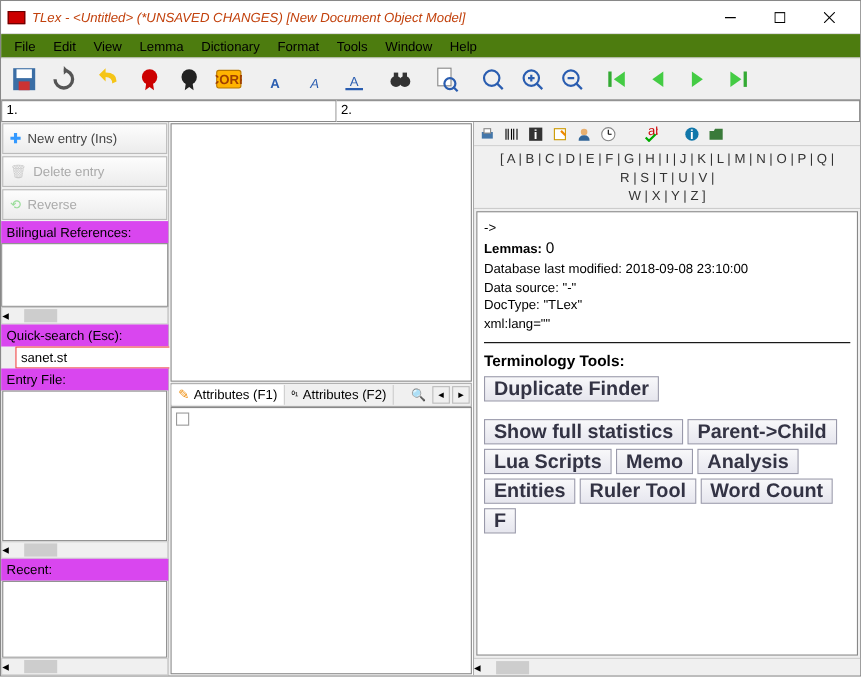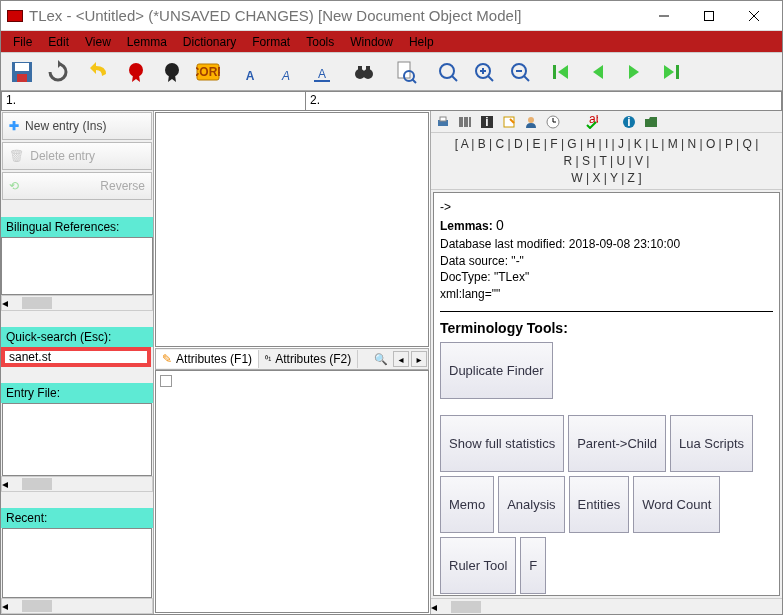--- a/index.html
+++ b/index.html
@@ -1,49 +1,49 @@
 <!DOCTYPE html>
 <html><head>
 <meta charset="utf-8">
 <style>
 * { box-sizing: border-box; margin: 0; padding: 0; font-family: "Segoe UI", Tahoma, sans-serif; font-size: 12px; }
 body { background: #f0f0f0; width: 783px; height: 615px; overflow: hidden; display: flex; flex-direction: column; border: 1px solid #888; }
 
 
 .titlebar { height: 30px; background: #fff; display: flex; align-items: center; padding: 0 6px; border-bottom: 1px solid #ddd; }
 .titlebar .app-icon { width: 16px; height: 12px; background: #c00; border: 1px solid #600; margin-right: 6px; }
-.titlebar .title { flex: 1; color: #737373; font-size: 15px; }
+.titlebar .title { flex: 1; color: #c2410c; font-size: 12px; font-style: italic; }
 .titlebar .winbtn { width: 45px; height: 28px; display: flex; align-items: center; justify-content: center; }
 
 
-.menubar { height: 22px; background: #b91c1c; display: flex; align-items: center; padding: 0 4px; border-bottom: 1px solid #ccc; }
+.menubar { height: 22px; background: #4d7c0f; display: flex; align-items: center; padding: 0 4px; border-bottom: 1px solid #ccc; }
 .menubar .mitem { padding: 2px 8px; }
 
 
 .toolbar { height: 38px; background: #f0f0f0; display: flex; align-items: center; padding: 2px 4px; border-bottom: 1px solid #aaa; gap: 2px; }
 .tbtn { width: 34px; height: 34px; display: flex; align-items: center; justify-content: center; border: 1px solid transparent; }
 .tsep { width: 4px; height: 30px; }
 
 
 .addrbar { height: 20px; display: flex; background: #f0f0f0; }
 .addrbar .atab { flex: 1; border: 1px solid #888; background: #fff; padding: 1px 4px; font-size: 12px; }
 .addrbar .atab + .atab { border-left: none; }
 
 
 .main { flex: 1; display: flex; min-height: 0; }
 
 .leftcol { width: 153px; display: flex; flex-direction: column; border-right: 1px solid #aaa; }
 .leftcol .actbtn { height: 28px; border: 1px solid #bbb; margin: 1px; background: linear-gradient(#fdfdfd,#ececec); display: flex; align-items: center; padding: 0 6px; gap: 6px; color: #444; }
 .leftcol .actbtn.disabled { color: #aaa; }
-.leftcol .label { padding: 3px 5px; background: #5eead4; margin-top: 16px; }
+.leftcol .label { padding: 3px 5px; background: #d946ef; }
 .leftcol .whitebox { background: #fff; border: 1px solid #888; flex: 0 0 auto; }
 .leftcol .biling { height: 58px; }
 .leftcol .hscroll { height: 16px; background: #f0f0f0; border: 1px solid #ccc; display:flex; align-items:center; }
 .leftcol .hscroll .thumb { width: 30px; height: 12px; background: #cdcdcd; margin-left: 14px; }
-.leftcol .qsinput { height: 20px; border: 4px solid #ef4444; background: #fff; padding: 1px 4px; margin: 0 0; width: calc(100% - 2px); }
+.leftcol .qsinput { height: 20px; border: 1px solid #ef4444; background: #fff; padding: 1px 4px; margin: 0 13px; width: calc(100% - 2px); }
 .leftcol .entrylist { flex: 1; background: #fff; border: 1px solid #888; margin: 0 1px; min-height: 60px; }
 .leftcol .recent { height: 70px; background: #fff; border: 1px solid #888; margin: 0 1px; }
 
 .midcol { flex: 0 0 277px; display: flex; flex-direction: column; background: #fff; border-right: 1px solid #aaa; }
 .midtop { flex: 1; background: #fff; border: 1px solid #888; margin: 1px; }
 .attrtabs { height: 22px; display: flex; align-items: center; background: #f0f0f0; border: 1px solid #aaa; margin: 0 1px; }
 .attrtabs .atab2 { padding: 2px 6px; display: flex; align-items: center; gap: 4px; border-right: 1px solid #ccc; font-size: 11px; }
 .attrtabs .atab2.active { background: #fff; }
 .attrtabs .navbtn { width: 16px; height: 16px; border: 1px solid #bbb; display:flex;align-items:center;justify-content:center; margin: 0 1px; font-size:10px; }
 .attrbody { flex: 1; background: #fff; border: 1px solid #888; margin: 0 1px 1px 1px; padding: 4px; min-height: 220px; }
@@ -53,21 +53,21 @@
 .rtoolbar { height: 22px; background: #f0f0f0; border-bottom: 1px solid #ccc; display: flex; align-items: center; padding: 0 4px; gap: 6px; }
 .rtoolbar .ricon { width: 16px; height: 16px; display:flex; align-items:center; justify-content:center; }
 .alphabet { padding: 3px 18px; text-align: center; font-family: monospace; font-size: 11px; color: #333; background: #f0f0f0; border-bottom: 1px solid #ccc; line-height: 1.4; }
 .alphabet span { cursor: pointer; }
 .rcontent { flex: 1; background: #fff; border: 1px solid #888; margin: 2px; padding: 6px; overflow: hidden; display: flex; flex-direction: column; }
 .rcontent .info { font-size: 13px; line-height: 1.4; color: #000; }
 .rcontent .info .lemmas-label { font-weight: bold; }
 .rcontent hr { margin: 8px 0; border: none; border-top: 1px solid #000; }
 .rcontent .term-title { font-weight: bold; font-size: 14px; margin-bottom: 6px; }
 .toolbtns { display: flex; flex-wrap: wrap; gap: 4px; }
-.toolbtn { background: linear-gradient(#f8f8fa,#e6e6ee); border: 1px solid #99a; padding: 20px 8px; color: #334; font-size: 13px; font-weight: normal; cursor: pointer; }
+.toolbtn { background: linear-gradient(#f8f8fa,#e6e6ee); border: 1px solid #99a; padding: 0 8px; color: #334; font-size: 18px; font-weight: bold; cursor: pointer; }
 .rscroll { height: 16px; background: #f0f0f0; border-top: 1px solid #ccc; display:flex; align-items:center; }
 .rscroll .thumb { width: 30px; height: 12px; background: #cdcdcd; margin-left: 14px; }
 
 svg { display: block; }
 </style>
 </head>
 <body>
 
 <div class="titlebar">
   <div class="app-icon"></div>
@@ -232,21 +232,21 @@
     <div class="actbtn">
       <span style="color:#39f;font-weight:bold">✚</span>
       <span>New entry (Ins)</span>
     </div>
     <div class="actbtn disabled">
       <span style="color:#ccc">🗑</span>
       <span style="flex:1;">Delete entry</span>
     </div>
     <div class="actbtn disabled">
       <span style="color:#9d9">⟲</span>
-      <span style="flex:1;text-align:right">Reverse</span>
+      <span style="flex:1;text-align:left">Reverse</span>
     </div>
     <div class="label">Bilingual References:</div>
     <div class="whitebox biling"></div>
     <div class="hscroll">
         <span>◂</span>
         <div class="thumb"></div>
       </div>
     <div class="label">Quick-search (Esc):</div>
     <input class="qsinput" value="sanet.st" style="">
     <div class="label">Entry File:</div>
@@ -363,22 +363,22 @@
       <div class="term-title">Terminology Tools:</div>
       <div class="toolbtns">
         <div class="toolbtn">Duplicate Finder</div>
         <div style="flex-basis:100%;height:8px"></div>
         <div class="toolbtn">Show full statistics</div>
         <div class="toolbtn">Parent-&gt;Child</div>
         <div class="toolbtn">Lua Scripts</div>
         <div class="toolbtn">Memo</div>
         <div class="toolbtn">Analysis</div>
         <div class="toolbtn">Entities</div>
+        <div class="toolbtn">Ruler Tool</div>
         <div class="toolbtn">Word Count</div>
-        <div class="toolbtn">Ruler Tool</div>
         <div class="toolbtn">F</div>
       </div>
     </div>
     <div class="rscroll">
         <span>◂</span>
         <div class="thumb"></div>
       </div>
   </div>
 </div>
 

